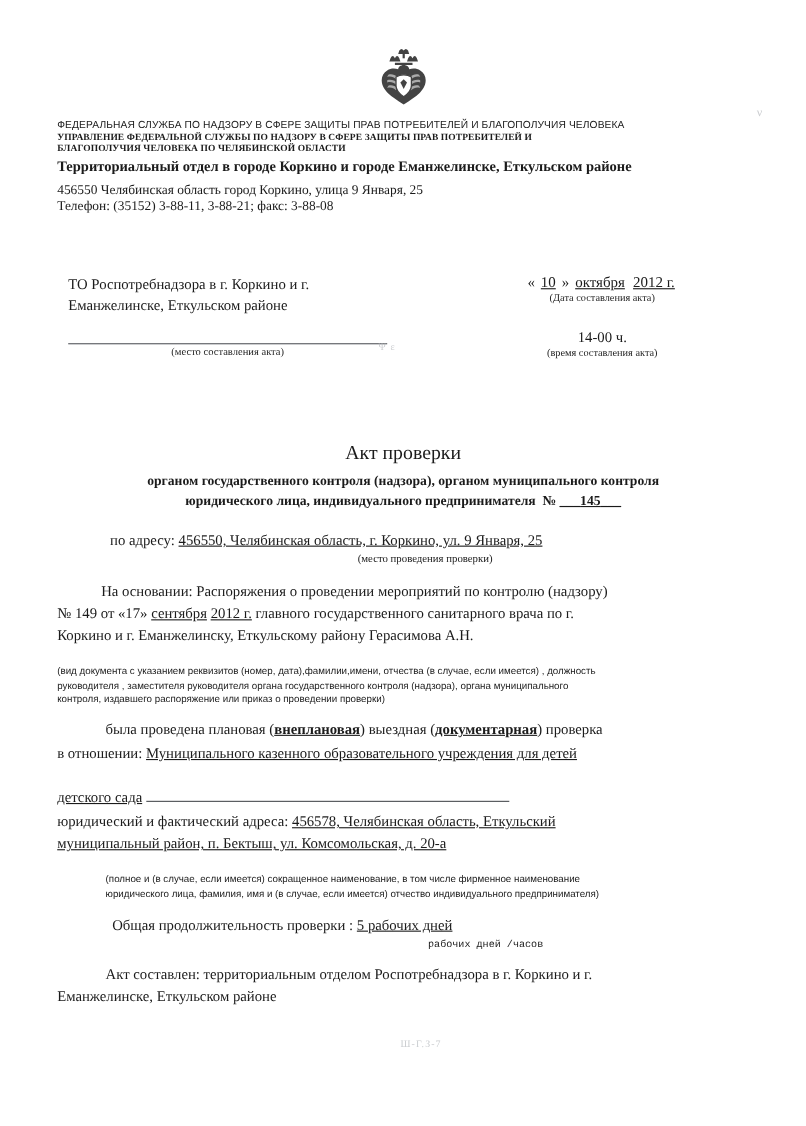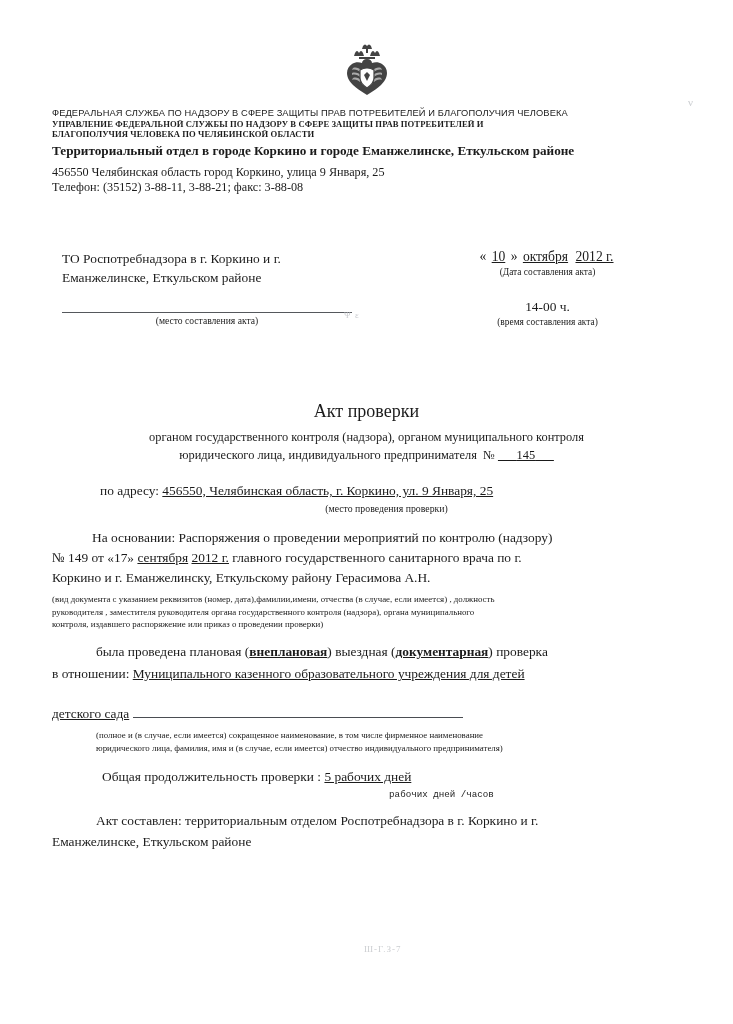--- a/index.html
+++ b/index.html
@@ -107,36 +107,36 @@
     text-align: center;
     margin-top: 2px;
   }
 
   
   .title-block {
     margin-top: 74px;
     text-align: center;
   }
   .t1 { font-size: 18px; font-weight: normal; }
-  .t2 { font-size: 12.4px; font-weight: normal; margin-top: 6px; line-height: 1.5; }
+  .t2 { font-size: 12.4px; font-weight: bold; margin-top: 6px; line-height: 1.5; }
   .t2 .num-u { text-decoration: underline; }
 
   
   .body-text { margin-top: 16px; font-size: 13.4px; line-height: 1.5; }
   .addr-row { padding-left: 48px; }
   .u { text-decoration: underline; }
   .center-cap { text-align: center; font-size: 9.8px; margin-top: 1px; padding-left: 40px; }
 
   .para { margin-top: 11px; text-align: justify; }
   .indent { text-indent: 40px; }
   .fine {
     font-size: 8.9px;
     line-height: 1.42;
-    margin-top: 5px;
-    font-family: Liberation Serif, serif;
+    margin-top: 16px;
+    font-family: Liberation Sans, sans-serif;
   }
   .b { font-weight: bold; }
 
   .fill-line {
     display: inline-block;
     border-bottom: 1px solid #4a4d52;
     min-width: 40px;
   }
 
   .dur-row { margin-top: 12px; padding-left: 50px; font-size: 13.4px; }
@@ -257,20 +257,25 @@
     </div>
 
     <div style="margin-top:2px;">
       <span>в отношении:</span>
       <span class="u">Муниципального  казенного  образовательного  учреждения  для детей</span><br>
       <br>
       <span class="u">детского сада</span>
       <span class="fill-line" style="width:330px;"></span>
     </div>
 
+    <div style="margin-top:2px;">
+      <span>юридический  и  фактический  адреса:</span>
+      <span class="u">456578,  Челябинская  область,  Еткульский</span><br>
+      <span class="u">муниципальный  район, п. Бектыш, ул. Комсомольская,  д. 20-а</span>
+    </div>
     <div class="fine" style="padding-left:44px;">
       <span>(полное и (в случае, если имеется) сокращенное  наименование, в том числе фирменное наименование</span><br>
       <span>юридического лица, фамилия, имя и (в случае, если имеется) отчество индивидуального предпринимателя)</span>
     </div>
 
 
     <div class="dur-row">
       <span>Общая продолжительность проверки :</span>
       <span class="u">5 рабочих дней</span>
     </div>

